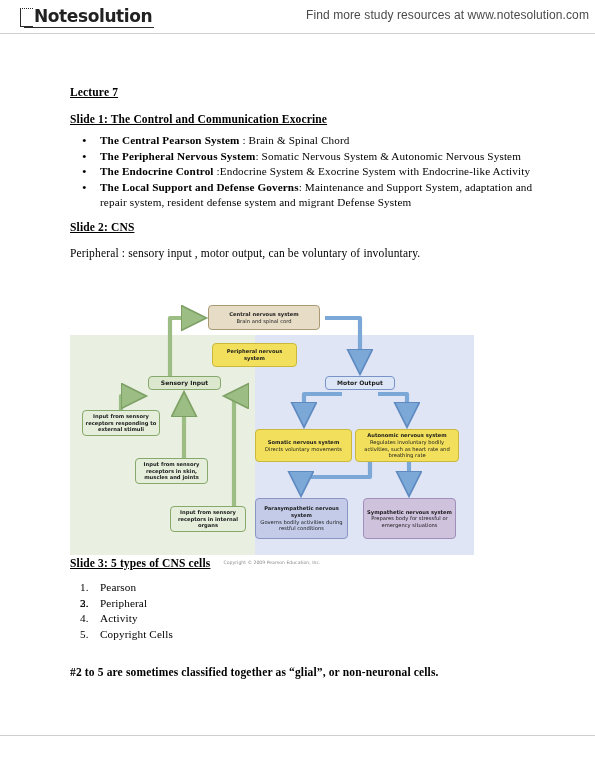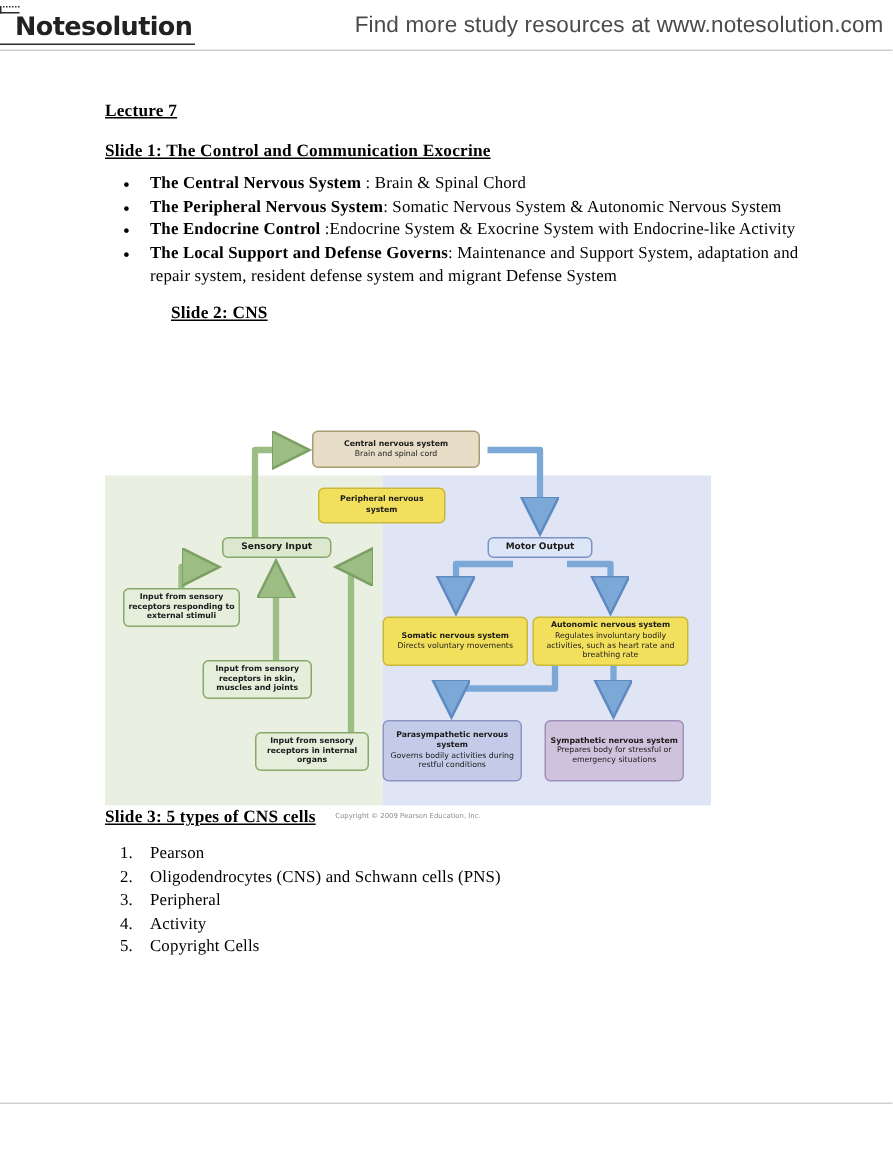--- a/index.html
+++ b/index.html
@@ -33,26 +33,25 @@
     left: 0;
     width: 595px;
     height: 1px;
     background: #cfcfcf;
   }
   .rule-top { top: 33px; }
   .rule-bottom { top: 735px; }
 
   .logo {
     position: absolute;
-    left: 0;
+    left: 20px;
     top: 4px;
     display: flex;
-    align-items: flex-start;
+    align-items: center;
     height: 26px;
-    flex-direction: column;
   }
   .logo-mark {
     width: 13px;
     height: 19px;
     border: 1.6px solid #2b2b2b;
     border-right: none;
     border-top: 1.6px dotted #2b2b2b;
     margin-right: -9px;
     box-sizing: border-box;
   }
@@ -65,31 +64,31 @@
     border-bottom: 1.6px solid #2b2b2b;
     padding: 0 2px 1px 10px;
     line-height: 19px;
   }
 
   .band-link {
     position: absolute;
     right: 6px;
     top: 8px;
     font-family: "Liberation Sans", sans-serif;
-    font-size: 15px;
+    font-size: 12px;
     color: #4a4a4a;
     letter-spacing: 0.1px;
     text-align: right;
   }
 
   
   .page-body {
     position: absolute;
     left: 0;
-    top: 34px;
+    top: 52px;
     width: 595px;
     height: 700px;
   }
 
   .heading {
     position: absolute;
     font-family: "Liberation Serif", serif;
     font-weight: bold;
     font-size: 11.5px;
     text-decoration: underline;
@@ -252,37 +251,38 @@
 
 <div class="page-body">
 
   <div class="heading" style="left:70px; top:34px;">Lecture 7</div>
 
   <div class="heading" style="left:70px; top:61px;">Slide 1: The Control and Communication Exocrine</div>
 
   <ul class="bullets" style="left:78px; top:81px; width:460px;">
     <li>
       <span class="marker">•</span>
-      <span class="b">The Central Nervous System </span><span>: Brain &amp; Spinal Chord</span>
+      <span class="b">The Central Pearson System </span><span>: Brain &amp; Spinal Chord</span>
     </li>
     <li>
       <span class="marker">•</span>
       <span class="b">The Peripheral Nervous System</span><span>: Somatic Nervous System &amp; Autonomic Nervous System</span>
     </li>
     <li>
       <span class="marker">•</span>
       <span class="b">The Endocrine Control </span><span>:Endocrine System &amp; Exocrine System with Endocrine-like Activity</span>
     </li>
     <li style="white-space:normal; width:440px;">
       <span class="marker">•</span>
       <span class="b">The Local Support and Defense Governs</span><span>: Maintenance and Support System, adaptation and repair system, resident defense system and migrant Defense System</span>
     </li>
   </ul>
 
-  <div class="heading" style="left:70px; top:169px;margin-left:44px;">Slide 2: CNS</div>
+  <div class="heading" style="left:70px; top:169px;">Slide 2: CNS</div>
+  <div class="para" style="left:70px; top:195px; font-weight:normal;">Peripheral : sensory input , motor output, can be voluntary of involuntary.</div>
 
   <div class="figure">
     <div class="panel panel-left"></div>
     <div class="panel panel-right"></div>
 
     <svg class="arrows" viewBox="0 0 404 276">
       <defs>
         <marker id="gArrow" markerWidth="7" markerHeight="7" refX="5.2" refY="3" orient="auto">
           <path d="M0,0 L6,3 L0,6 z" fill="#9cbd84" stroke="#7da165" stroke-width="0.4"></path>
         </marker>
@@ -372,35 +372,35 @@
 
   <div class="heading" style="left:70px; top:505px;">Slide 3: 5 types of CNS cells</div>
 
   <ol class="numbers" style="left:78px; top:528px; width:420px;">
     <li>
       <span class="marker">1.</span>
       <span>Pearson</span>
     </li>
     <li>
       <span class="marker">2.</span>
-      <span>Oligodendrocytes (CNS) and Schwann cells (PNS)</span>
     </li>
     <li>
       <span class="marker">3.</span>
       <span>Peripheral</span>
     </li>
     <li>
       <span class="marker">4.</span>
       <span>Activity</span>
     </li>
     <li>
       <span class="marker">5.</span>
       <span>Copyright Cells</span>
     </li>
   </ol>
 
+  <div class="para" style="left:70px; top:614px;">#2 to 5 are sometimes classified together as “glial”, or non-neuronal cells.</div>
 </div>
 
 <div class="band-rule rule-bottom"></div>
 <div class="band band-bottom">
   
   
 </div>
 
 </body></html>

